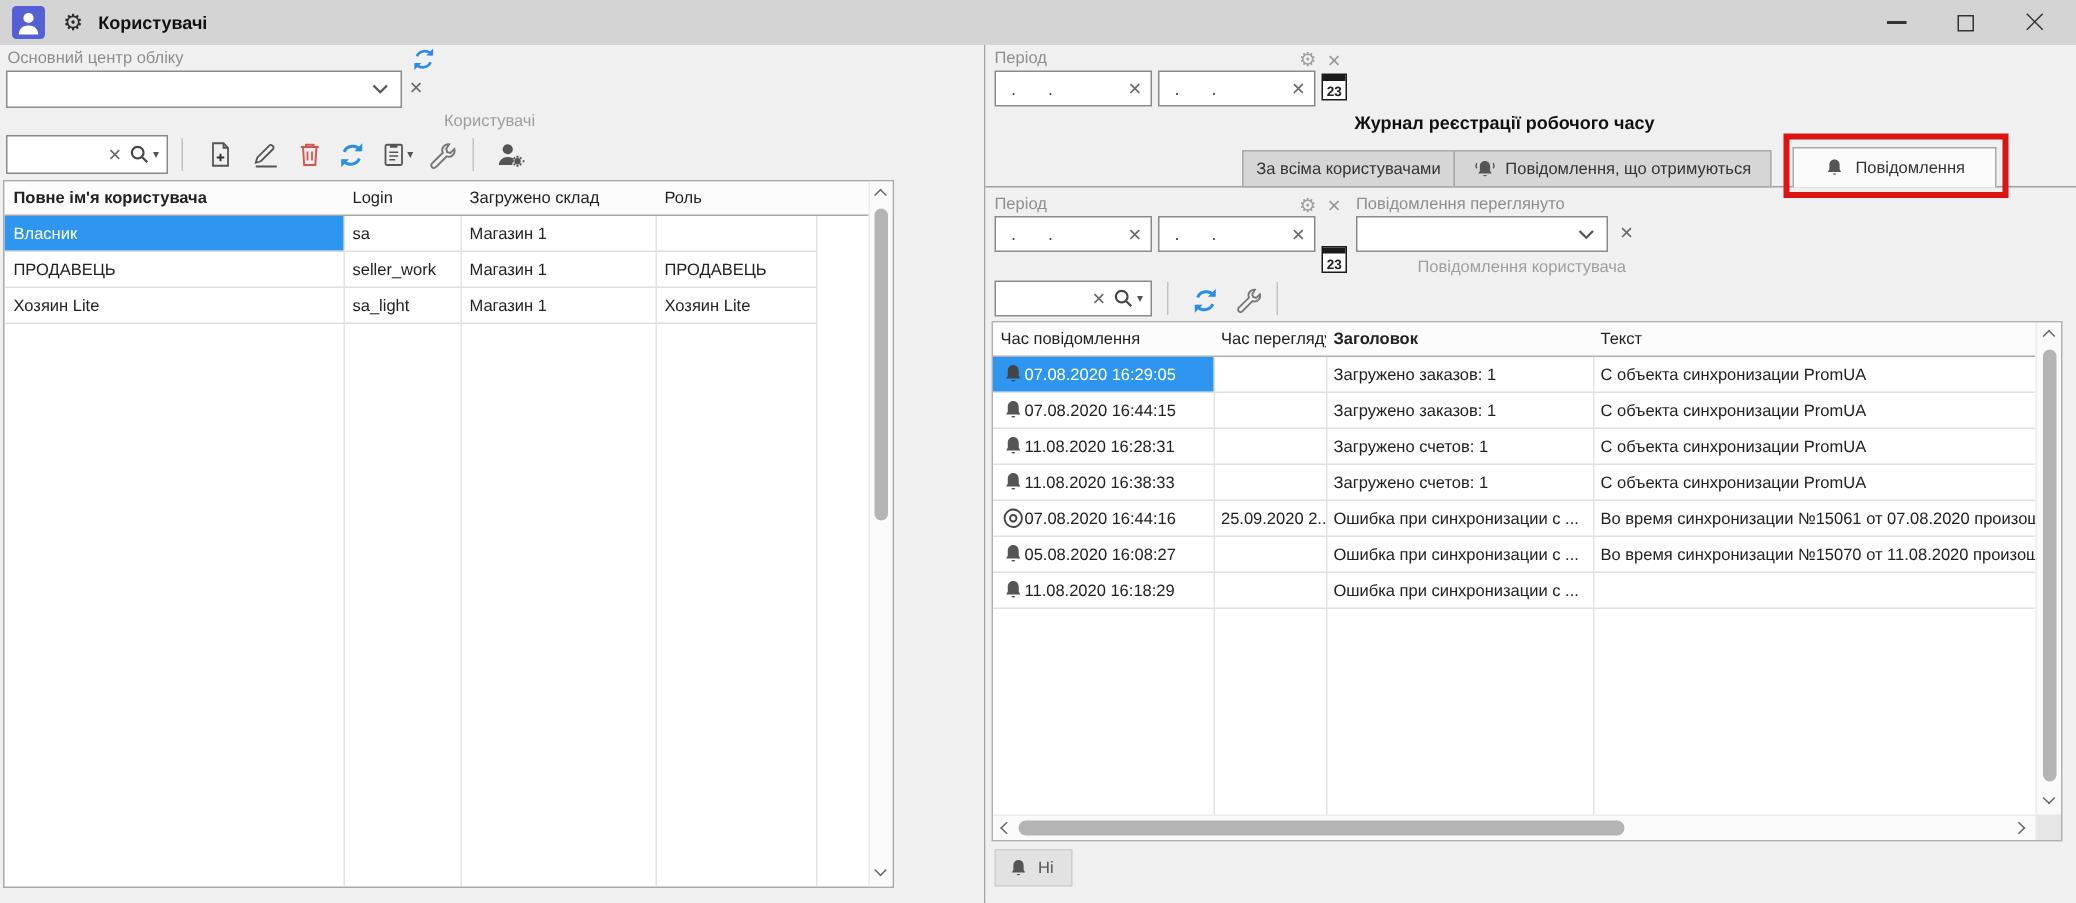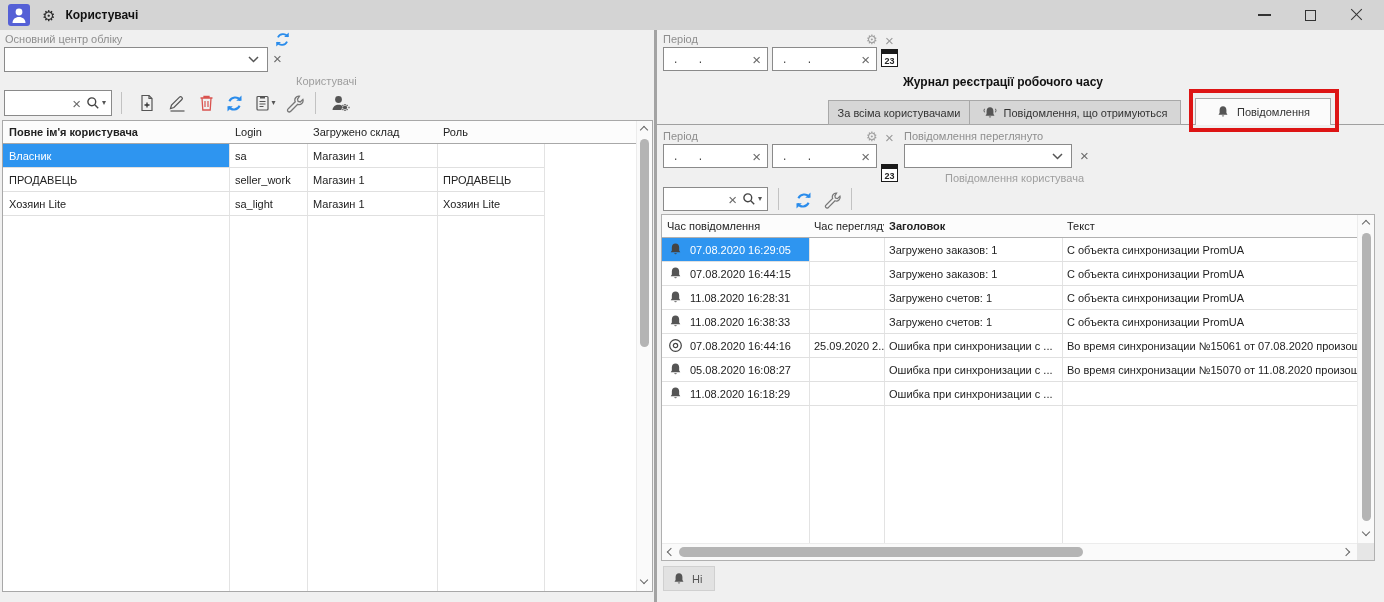--- a/index.html
+++ b/index.html
@@ -15,21 +15,21 @@
   #titlebar-spacer { flex:1; }
   .win-ctl { width:36px; height:30px; display:flex; align-items:center; justify-content:center; margin-right:10px; cursor:pointer; }
   .glyph-min { width:13px; border-top:2px solid #333; }
   .glyph-max { width:11px; height:11px; border:1.5px solid #333; }
   .glyph-close { position:relative; width:13px; height:13px; }
   .glyph-close::before,.glyph-close::after { content:""; position:absolute; left:-1px; top:5.5px; width:15px; border-top:1.5px solid #333; }
   .glyph-close::before { transform:rotate(45deg);} .glyph-close::after { transform:rotate(-45deg);}
 
   
   #main { display:flex; height:572px; }
-  #left-panel { width:657px; position:relative; background:#f0f0f0; border-right:3px solid #a3a3a3; }
+  #left-panel { width:657px; position:relative; background:#f0f0f0; border-right:1px solid #a3a3a3; }
   #right-panel { flex:1; position:relative; background:#f0f0f0; }
 
   .abs { position:absolute; }
   .lbl { color:#8e8e8e; font-size:11px; white-space:nowrap; }
   .cap { color:#9e9e9e; font-size:11px; white-space:nowrap; }
   .xglyph { color:#6a6a6a; font-size:15px; line-height:1; cursor:pointer; }
   .gear-glyph { color:#a0a0a0; font-size:13px; line-height:1; cursor:pointer; }
   .inputbox { background:#fff; border:1px solid #8a8a8a; display:flex; align-items:center; }
   .datebox { padding-left:10px; color:#444; font-size:12px; letter-spacing:9px; }
   .datebox .dclear { margin-left:auto; letter-spacing:0; padding-right:6px; }
@@ -39,21 +39,21 @@
   .cal::before { content:""; position:absolute; top:0; left:0; right:0; height:4px; background:#1a1a1a; }
 
   
   .chev { display:inline-block; width:6px; height:6px; border-right:1.6px solid #666; border-bottom:1.6px solid #666; }
   .chev.down { transform:rotate(45deg); }
   .chev.up { transform:rotate(-135deg); }
   .chev.left { transform:rotate(135deg); }
   .chev.right { transform:rotate(-45deg); }
 
   
-  #lp-table { left:2px; top:90px; width:651px; height:472px; background:#fff; border:1px solid #a8a8a8; position:absolute; overflow:hidden; }
+  #lp-table { left:2px; top:90px; width:594px; height:472px; background:#fff; border:1px solid #a8a8a8; position:absolute; overflow:hidden; }
   .vline { position:absolute; top:0; bottom:0; width:1px; background:#e3e3e3; }
   .lheader { display:flex; height:23px; border-bottom:1px solid #a8a8a8; background:#fcfcfc; position:relative; }
   .lheader > div, .lrow > div { padding-left:6px; line-height:23px; white-space:nowrap; overflow:hidden; }
   .lrow { display:flex; height:24px; border-bottom:1px solid #e0e0e0; position:relative; width:541px; }
   .lrow > div { line-height:24px; }
   .lc1 { width:226px; } .lc2 { width:78px; } .lc3 { width:130px; } .lc4 { width:107px; }
   .sel { background:#2e95f0; color:#fff; }
   .scroll-v { position:absolute; right:0; top:0; bottom:0; width:16px; background:#fafafa; border-left:1px solid #ececec; }
   .scroll-thumb-v { position:absolute; left:3px; width:9px; background:#b4b4b4; border-radius:5px; }
   .scroll-arrow { position:absolute; left:4px; }
@@ -63,21 +63,21 @@
   .tab { position:absolute; top:70px; height:25px; background:#d6d6d6; border:1px solid #a8a8a8; display:flex; align-items:center; justify-content:center; gap:7px; color:#333; cursor:pointer; white-space:nowrap; }
   .tab.active { top:68px; height:27px; background:#fbfbfb; border-bottom:none; z-index:2; }
   #tabline { position:absolute; left:0; right:0; top:94px; height:1px; background:#a0a0a0; }
   #red-annotation { position:absolute; left:532px; top:59px; width:150px; height:43px; border:4px solid #dd1414; z-index:3; pointer-events:none; }
 
   #rp-table { left:4px; top:184px; width:714px; height:347px; background:#fff; border:1px solid #b0b0b0; position:absolute; overflow:hidden; }
   .rheader { display:flex; height:23px; border-bottom:1px solid #b0b0b0; background:#fcfcfc; position:relative; width:695px; }
   .rheader > div { padding-left:5px; line-height:23px; white-space:nowrap; overflow:hidden; }
   .rrow { display:flex; height:24px; border-bottom:1px solid #e0e0e0; position:relative; width:695px; }
   .rc1 { width:147px; display:flex; align-items:center; }
-  .rc1 .time { margin-left:7px; white-space:nowrap; }
+  .rc1 .time { margin-left:0; white-space:nowrap; }
   .rc1 svg { margin-left:6px; flex:none; }
   .rc2 { width:75px; } .rc3 { width:178px; } .rc4 { width:295px; }
   .rc2,.rc3,.rc4 { padding-left:5px; line-height:24px; white-space:nowrap; overflow:hidden; }
   .scroll-h { position:absolute; left:0; bottom:0; height:17px; width:695px; background:#fafafa; border-top:1px solid #ececec; }
   .scroll-thumb-h { position:absolute; top:3px; height:10px; background:#b4b4b4; border-radius:5px; }
   #rp-corner { position:absolute; right:0; bottom:0; width:17px; height:17px; background:#e6e6e6; }
   #rp-no-btn { position:absolute; left:6px; top:536px; height:25px; padding:0 12px 0 8px; background:#e2e2e2; border:1px solid #d0d0d0; display:flex; align-items:center; gap:6px; cursor:pointer; color:#555; }
 
   .searchbox { display:flex; align-items:center; background:#fff; border:1px solid #8a8a8a; }
   .searchbox .flexin { flex:1; height:100%; }

